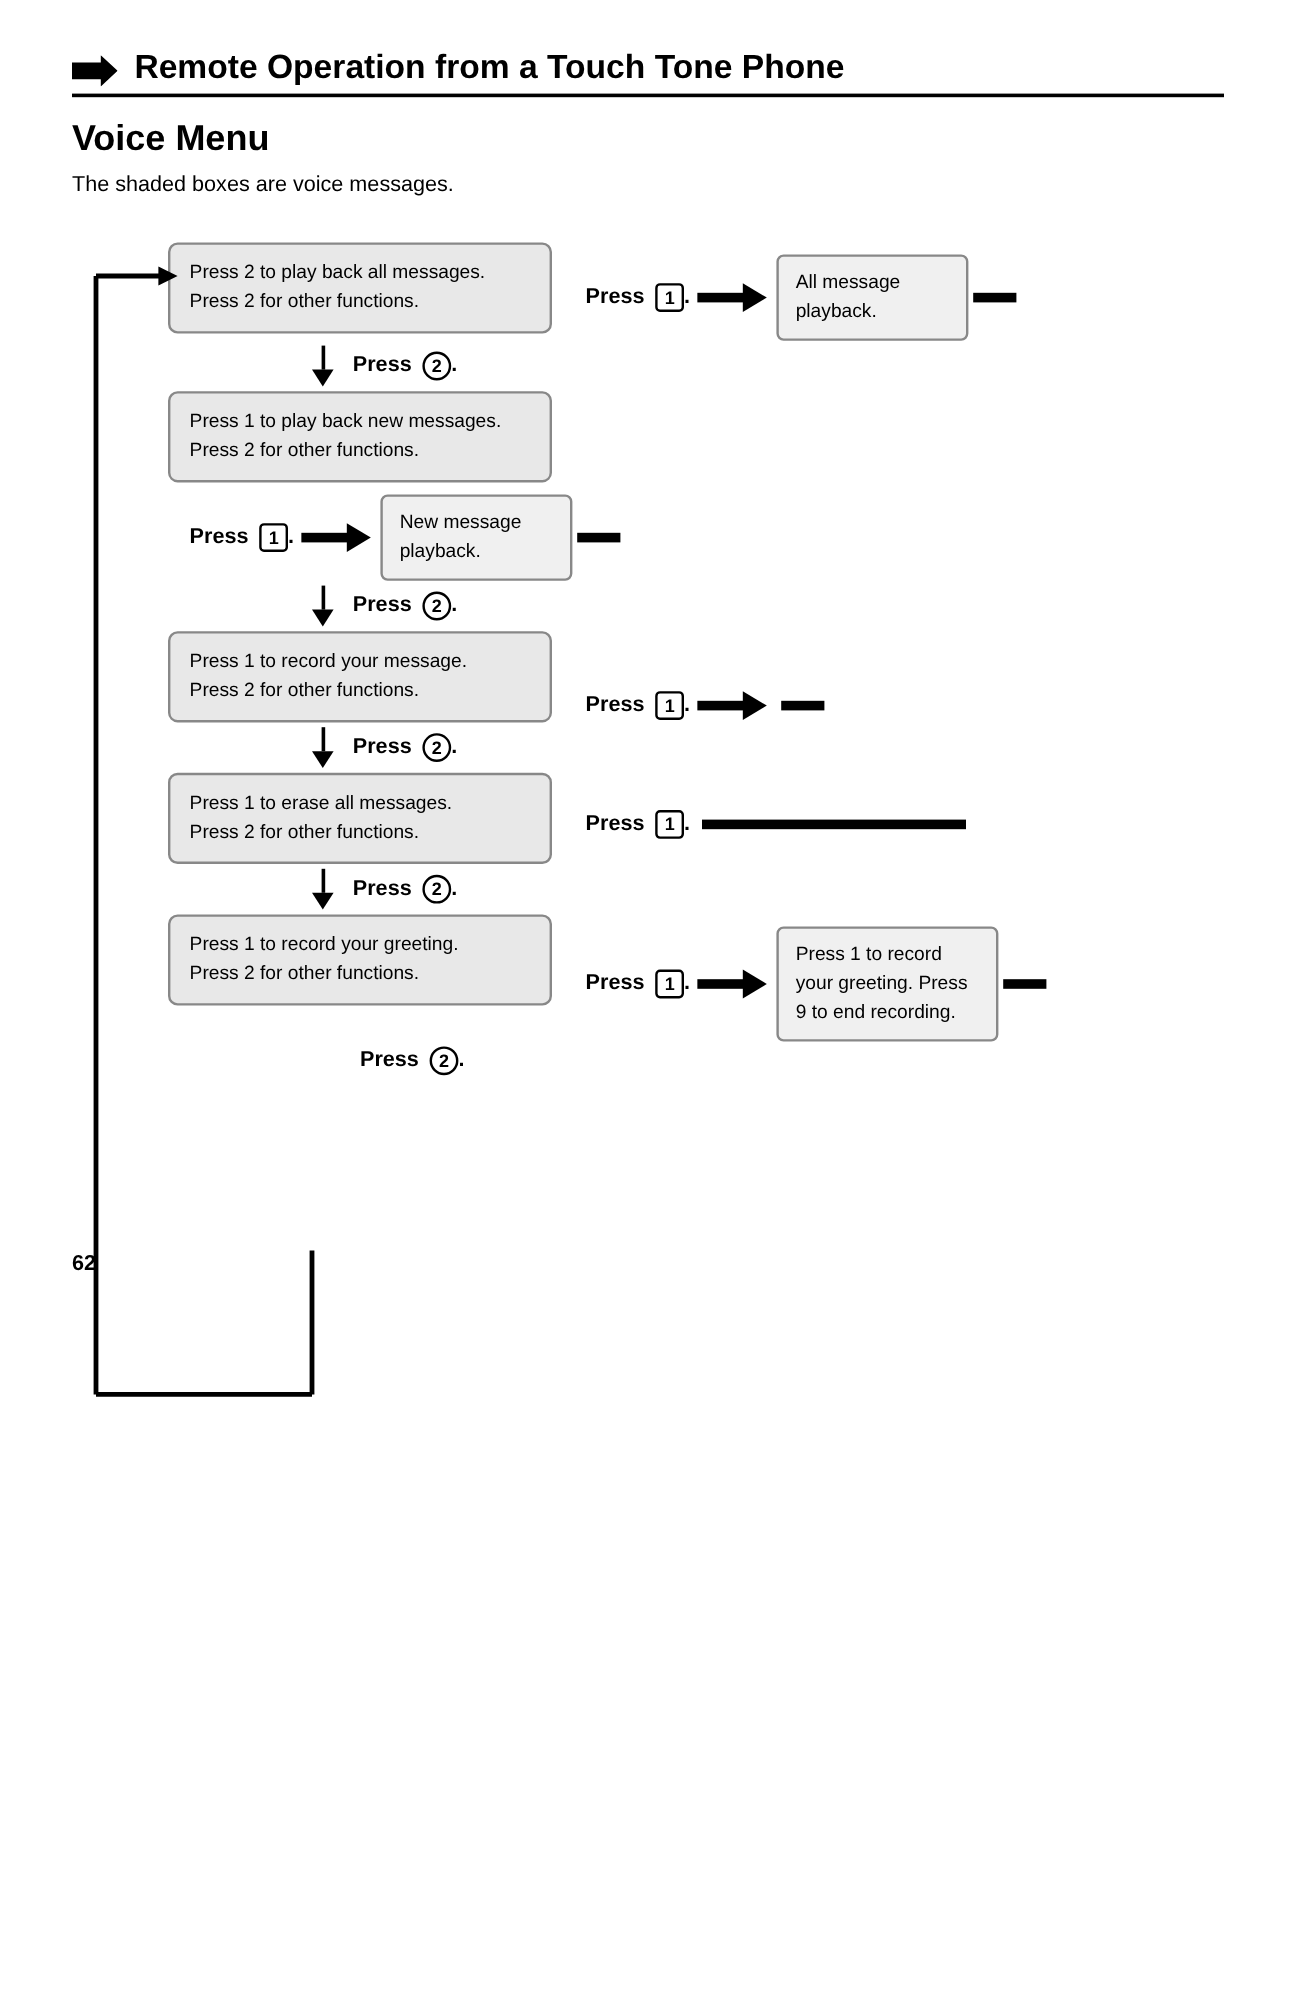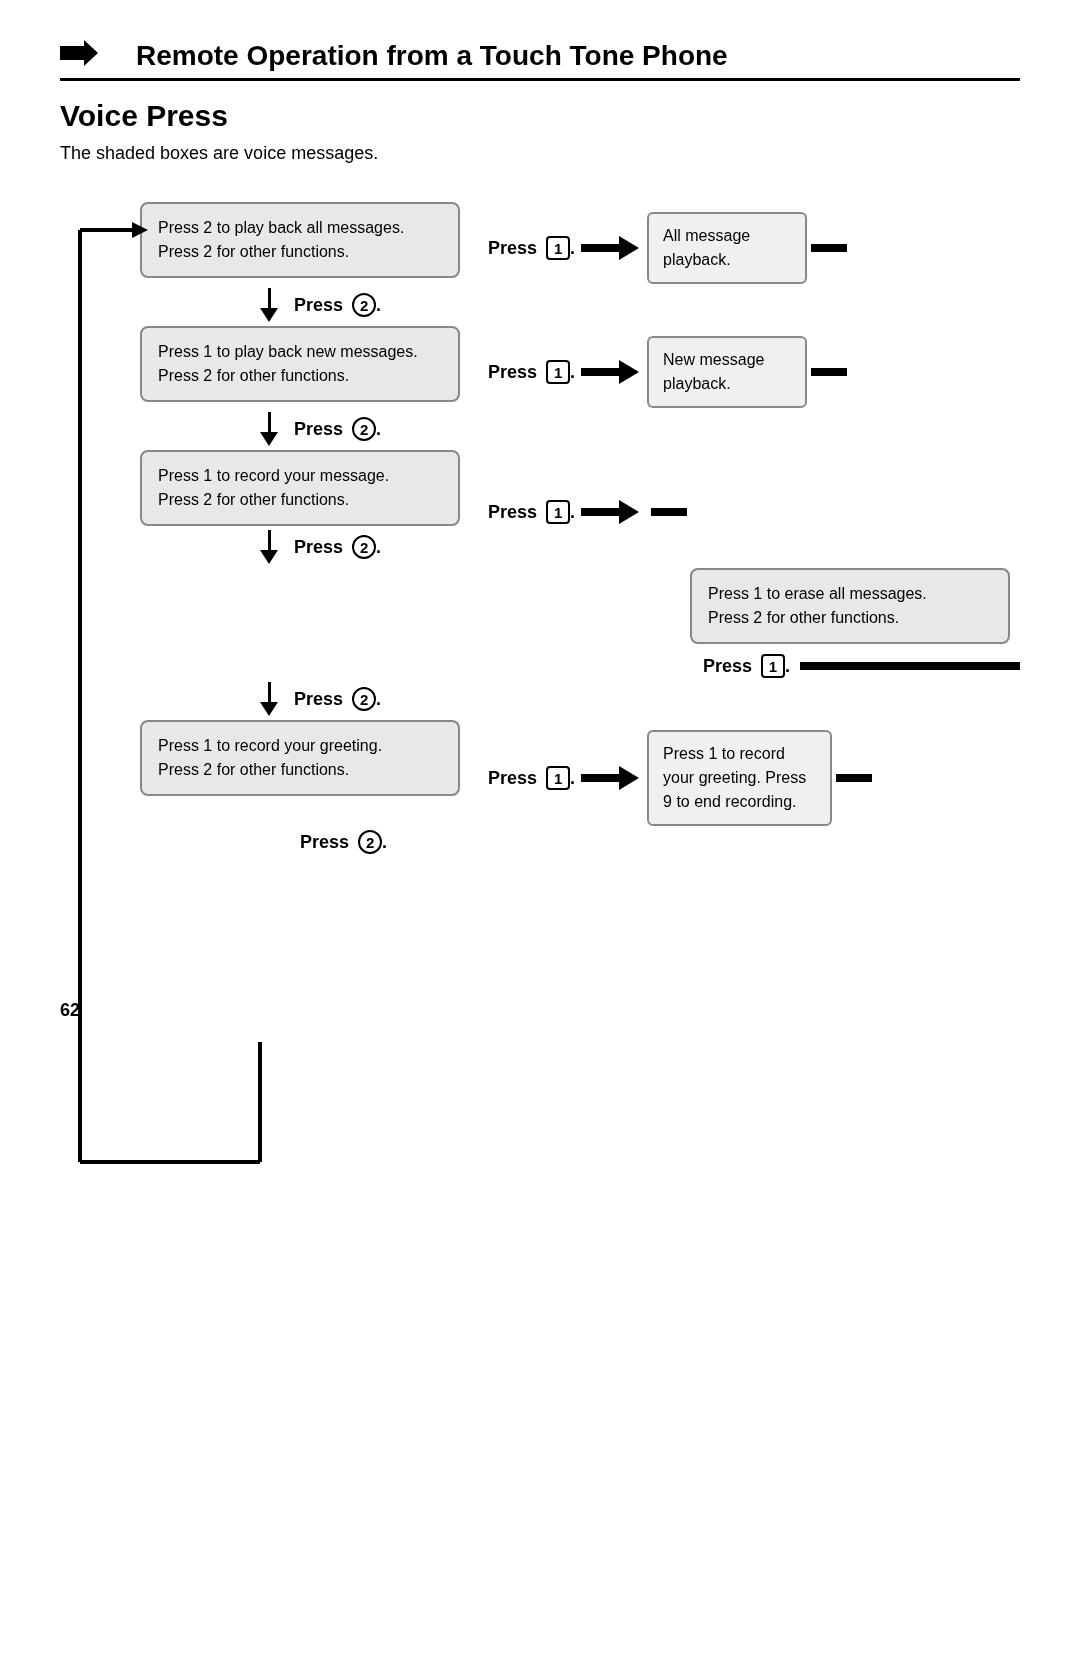--- a/index.html
+++ b/index.html
@@ -8,23 +8,22 @@
       font-family: Arial, sans-serif;
       width: 1080px;
       min-height: 1669px;
       padding: 40px 60px;
       color: #000;
     }
 
     
     .header-section {
       display: flex;
-      align-items: flex-start;
+      align-items: flex-end;
       margin-bottom: 6px;
-      gap: 24px;
     }
     .header-arrow {
       width: 38px;
       height: 26px;
       margin-right: 14px;
       flex-shrink: 0;
     }
     .header-title {
       font-size: 28px;
       font-weight: bold;
@@ -82,21 +81,21 @@
 <div class="full-layout">
 
   <div class="header-section">
     <svg class="header-arrow" viewBox="0 0 38 26">
       <polygon points="0,6 24,6 24,0 38,13 24,26 24,20 0,20" fill="#000"></polygon>
     </svg>
     <span class="header-title">Remote Operation from a Touch Tone Phone</span>
   </div>
   <hr class="header-rule">
 
-  <div class="section-title">Voice Press</div>
+  <div class="section-title">Voice Menu</div>
   <div class="subtitle">The shaded boxes are voice messages.</div>
 
   <div style="position:relative; padding-left: 80px; padding-top: 10px;">
 
     <svg style="position:absolute; left:0; top:0; width:90px; height:1050px; overflow:visible;">
 
       <line x1="20" y1="38" x2="78" y2="38" stroke="#000" stroke-width="4"></line>
       <polygon points="72,30 88,38 72,46" fill="#000"></polygon>
 
       <line x1="20" y1="38" x2="20" y2="970" stroke="#000" stroke-width="4"></line>
@@ -128,21 +127,21 @@
     </div>
 
     <div style="display:flex; align-items:center; margin-left:120px; margin-top:4px; margin-bottom:4px;">
       <div style="display:flex;flex-direction:column;align-items:center;">
         <div style="width:3px;height:20px;background:#000;"></div>
         <div style="width:0;height:0;border-left:9px solid transparent;border-right:9px solid transparent;border-top:14px solid #000;"></div>
       </div>
       <span style="font-size:18px;font-weight:bold;margin-left:16px;">Press <span style="display:inline-flex;align-items:center;justify-content:center;width:24px;height:24px;border:2.5px solid #000;border-radius:50%;font-weight:bold;font-size:15px;margin-left:4px;">2</span>.</span>
     </div>
 
-    <div style="display:flex; align-items:flex-start; margin-bottom:0;">
+    <div style="display:flex; align-items:flex-start; margin-bottom:0;flex-direction:column;">
       <div style="width:330px; flex-shrink:0;">
         <div class="flow-box">
           <span>Press 1 to play back new messages.</span><br>
           <span>Press 2 for other functions.</span>
         </div>
       </div>
       <div style="display:flex; align-items:center; margin-left:18px; margin-top:10px;">
         <span style="font-size:18px;font-weight:bold;">Press <span style="display:inline-flex;align-items:center;justify-content:center;width:24px;height:24px;border:2.5px solid #000;border-radius:4px;font-weight:bold;font-size:15px;margin-left:4px;">1</span>.</span>
         <svg width="60" height="28" style="margin:0 6px;" viewBox="0 0 60 28">
           <rect x="0" y="10" width="42" height="8" fill="#000"></rect>
@@ -181,21 +180,21 @@
     </div>
 
     <div style="display:flex; align-items:center; margin-left:120px; margin-top:4px; margin-bottom:4px;">
       <div style="display:flex;flex-direction:column;align-items:center;">
         <div style="width:3px;height:20px;background:#000;"></div>
         <div style="width:0;height:0;border-left:9px solid transparent;border-right:9px solid transparent;border-top:14px solid #000;"></div>
       </div>
       <span style="font-size:18px;font-weight:bold;margin-left:16px;">Press <span style="display:inline-flex;align-items:center;justify-content:center;width:24px;height:24px;border:2.5px solid #000;border-radius:50%;font-weight:bold;font-size:15px;margin-left:4px;">2</span>.</span>
     </div>
 
-    <div style="display:flex; align-items:flex-end; margin-bottom:0;flex-direction:column;">
+    <div style="display:flex; align-items:center; margin-bottom:0;">
       <div style="width:330px; flex-shrink:0;">
         <div class="flow-box">
           <span>Press 1 to erase all messages.</span><br>
           <span>Press 2 for other functions.</span>
         </div>
       </div>
       <div style="display:flex; align-items:center; margin-left:18px; margin-top:10px;">
         <span style="font-size:18px;font-weight:bold;">Press <span style="display:inline-flex;align-items:center;justify-content:center;width:24px;height:24px;border:2.5px solid #000;border-radius:4px;font-weight:bold;font-size:15px;margin-left:4px;">1</span>.</span>
 
         <div style="width:220px;height:8px;background:#000;margin-left:10px;"></div>

